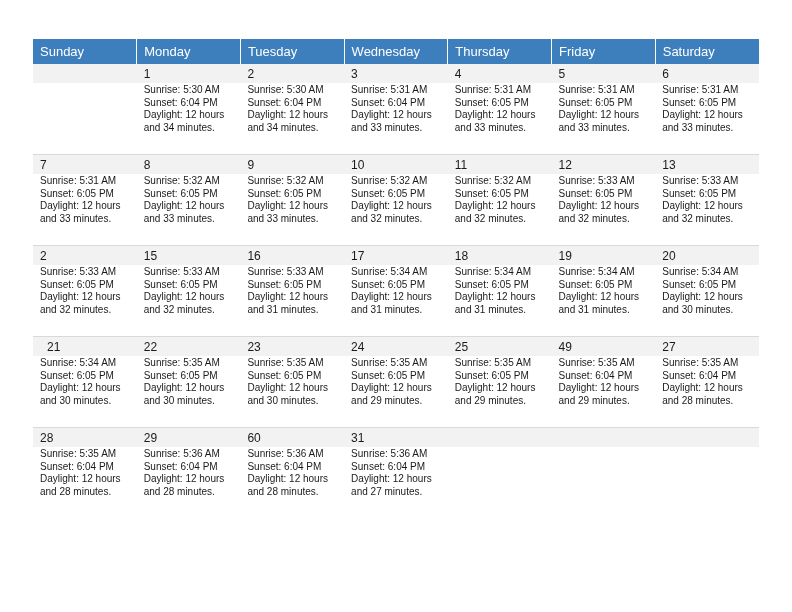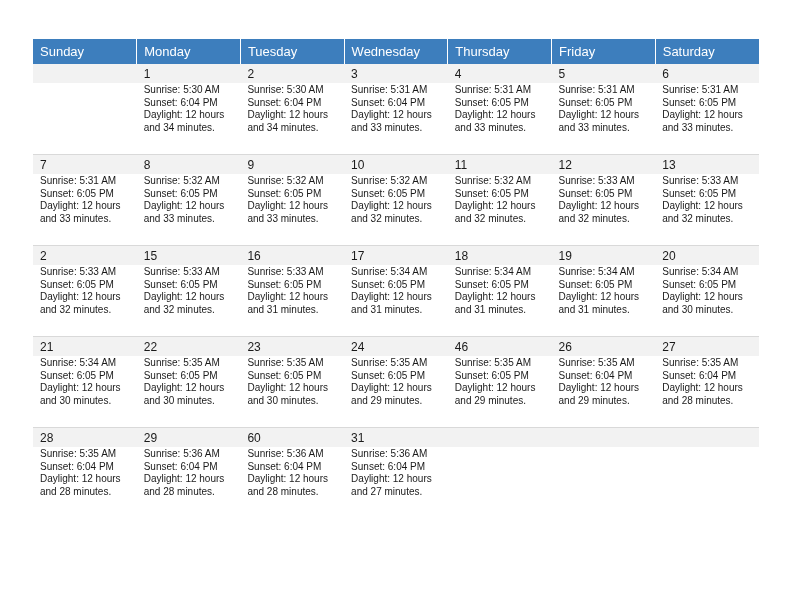--- a/index.html
+++ b/index.html
@@ -322,21 +322,21 @@
               </div>
             </div>
           </td>
         </tr>
         <tr>
           <td class="rowsep" colspan="7" style="height: 1px;"></td>
         </tr>
         <tr>
           <td>
             <div class="cell" style="background: linear-gradient(rgb(242, 242, 242) 0px, rgb(242, 242, 242) 19px, rgb(255, 255, 255) 19px);">
-              <div class="daynum" style="background: transparent;">21</div>
+              <div class="daynum" style="background: transparent; margin-left: 7px;">21</div>
               <div class="info">
                 <div>Sunrise: 5:34 AM</div>
                 <div>Sunset: 6:05 PM</div>
                 <div>Daylight: 12 hours</div>
                 <div>and 30 minutes.</div>
               </div>
             </div>
           </td>
           <td>
             <div class="cell" style="background: linear-gradient(rgb(242, 242, 242) 0px, rgb(242, 242, 242) 19px, rgb(255, 255, 255) 19px);">
@@ -366,32 +366,32 @@
               <div class="info">
                 <div>Sunrise: 5:35 AM</div>
                 <div>Sunset: 6:05 PM</div>
                 <div>Daylight: 12 hours</div>
                 <div>and 29 minutes.</div>
               </div>
             </div>
           </td>
           <td>
             <div class="cell" style="background: linear-gradient(rgb(242, 242, 242) 0px, rgb(242, 242, 242) 19px, rgb(255, 255, 255) 19px);">
-              <div class="daynum" style="background: transparent;">46</div>
+              <div class="daynum" style="background: transparent;">25</div>
               <div class="info">
                 <div>Sunrise: 5:35 AM</div>
                 <div>Sunset: 6:05 PM</div>
                 <div>Daylight: 12 hours</div>
                 <div>and 29 minutes.</div>
               </div>
             </div>
           </td>
           <td>
             <div class="cell" style="background: linear-gradient(rgb(242, 242, 242) 0px, rgb(242, 242, 242) 19px, rgb(255, 255, 255) 19px);">
-              <div class="daynum" style="background: transparent;">26</div>
+              <div class="daynum" style="background: transparent;">49</div>
               <div class="info">
                 <div>Sunrise: 5:35 AM</div>
                 <div>Sunset: 6:04 PM</div>
                 <div>Daylight: 12 hours</div>
                 <div>and 29 minutes.</div>
               </div>
             </div>
           </td>
           <td>
             <div class="cell" style="background: linear-gradient(rgb(242, 242, 242) 0px, rgb(242, 242, 242) 19px, rgb(255, 255, 255) 19px);">

